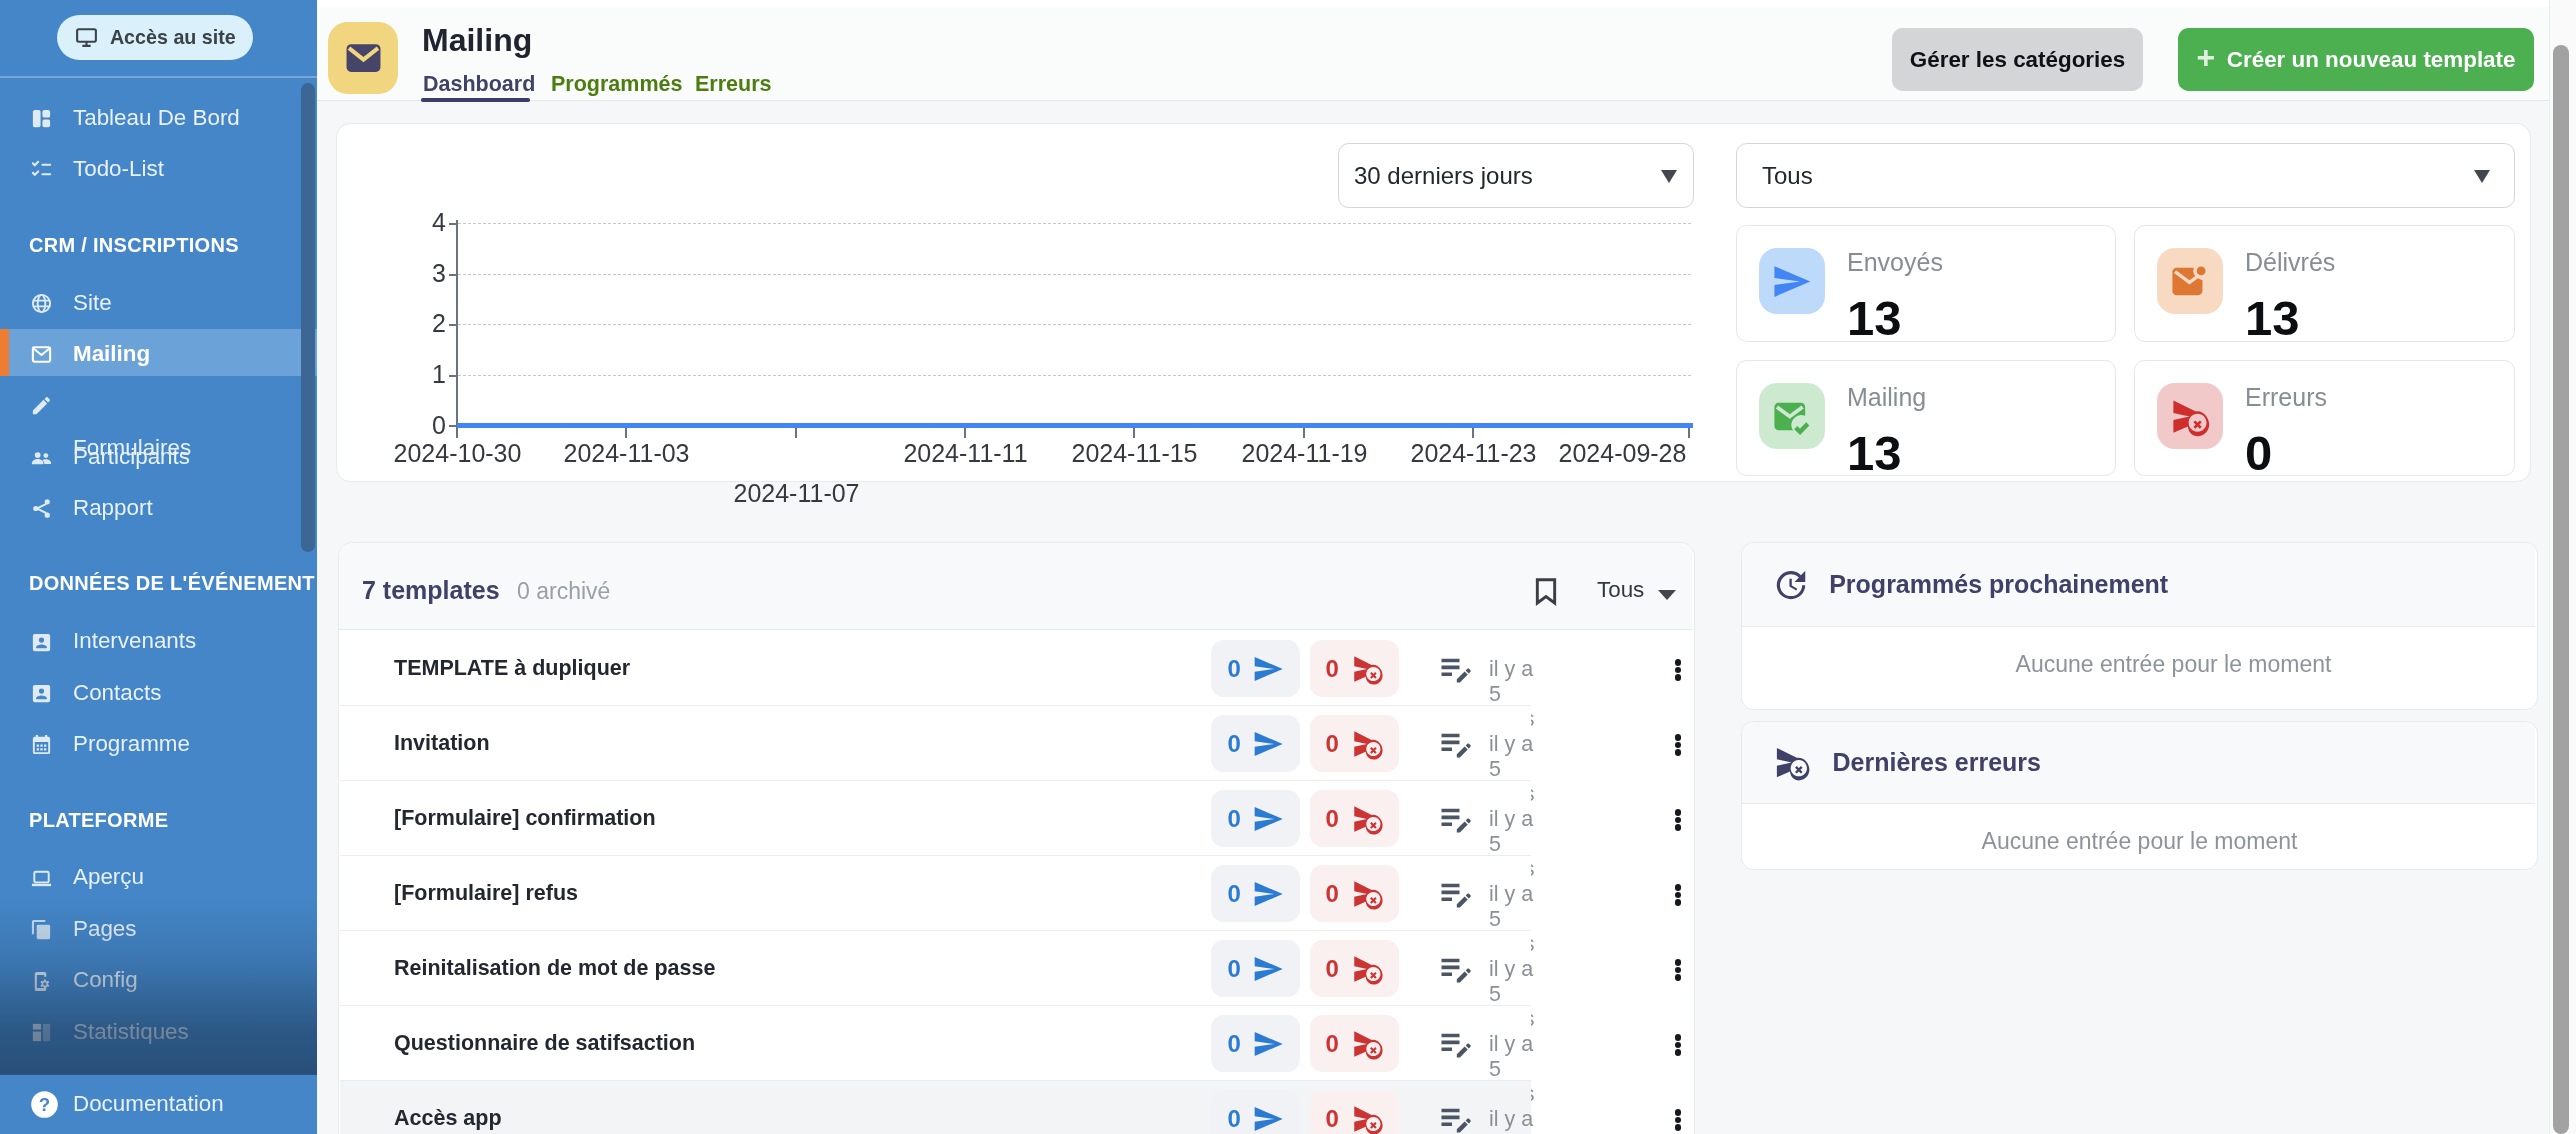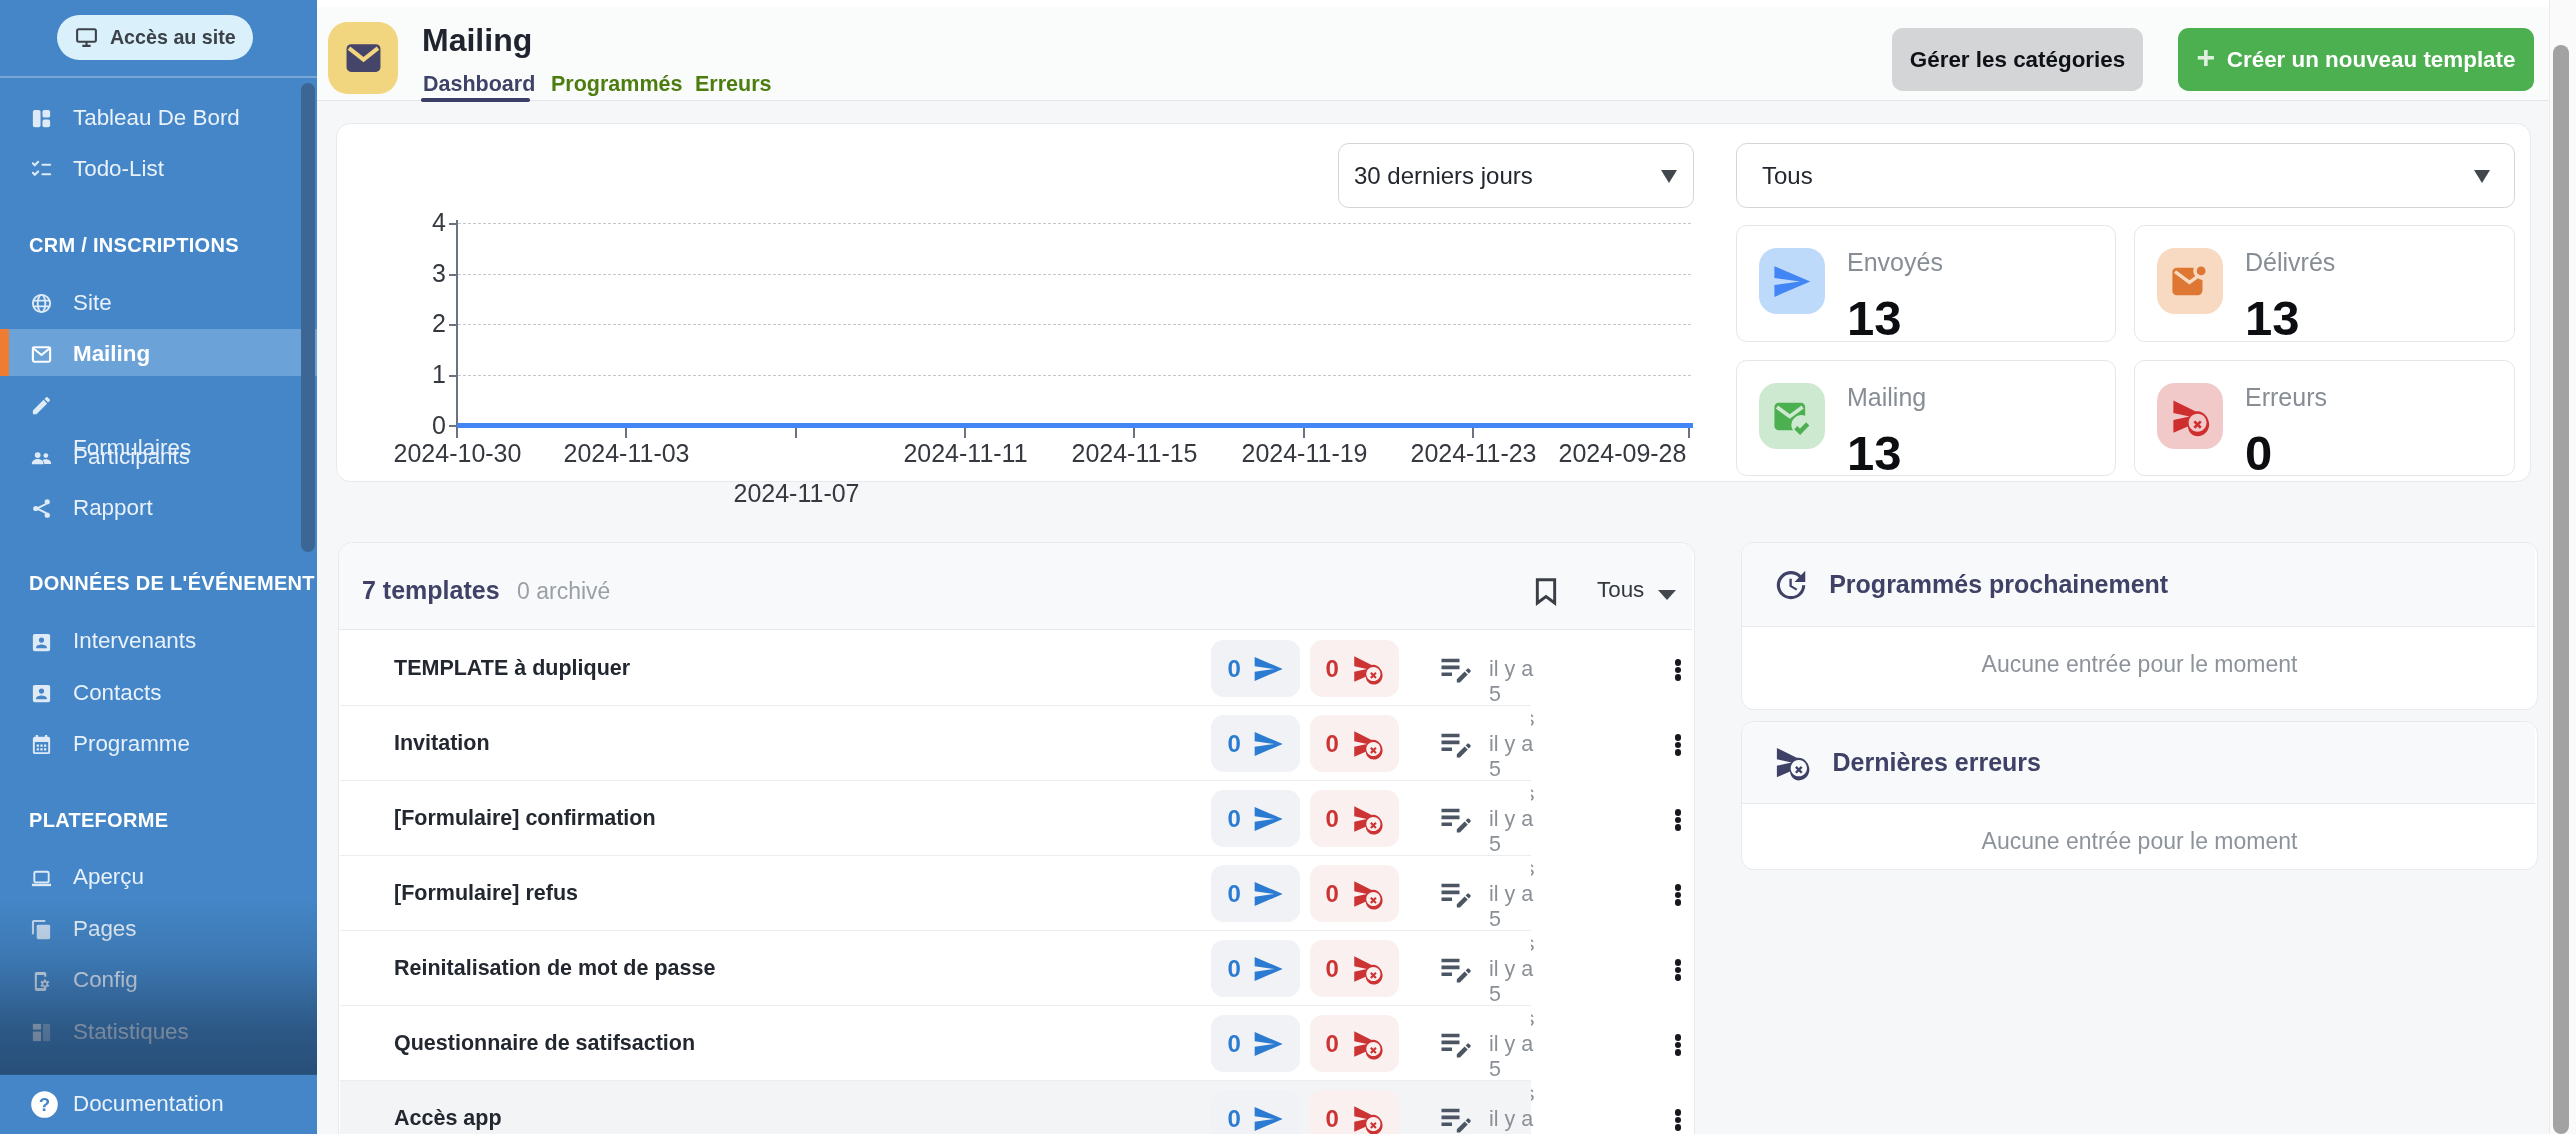--- a/index.html
+++ b/index.html
@@ -459,21 +459,21 @@
       <path d="M13.2 19.5l5.2-5.2 2.1 2.1-5.2 5.2h-2.1zM19.1 13.6l1-1c.4-.4 1-.4 1.4 0l.7.7c.4.4.4 1 0 1.4l-1 1z"></path>
     </svg>
   <div class="ttime">il y a 3 mois</div>
   <div class="tdots">
       <div class="dot"></div>
       <div class="dot"></div>
       <div class="dot"></div>
     </div>
 </div>
 
-<div class="rcard" style="top:542px; height:168px;">
+<div class="rcard" style="top:542px; height:168px;padding-left:34px;">
   <div class="rhdr" style="height:84px; gap:19.7px; padding-left:29.5px;">
     <svg width="38" height="38" viewBox="0 0 24 24" fill="#3f4266">
         <path d="M21 10.12h-6.78l2.74-2.82c-2.73-2.7-7.15-2.8-9.88-.1-2.73 2.71-2.73 7.08 0 9.79s7.15 2.71 9.88 0C18.32 15.65 19 14.08 19 12.1h2c0 1.98-.88 4.55-2.64 6.29-3.51 3.48-9.21 3.48-12.72 0-3.5-3.47-3.53-9.11-.02-12.58s9.14-3.47 12.65 0L21 3v7.12zM12.5 8v4.25l3.5 2.08-.72 1.21L11 13V8h1.5z"></path>
       </svg>
     <span class="rtitle">Programmés prochainement</span>
   </div>
   <div class="rempty" style="top:108px;">Aucune entrée pour le moment</div>
 </div>
 <div class="rcard" style="top:721px; height:149px;">
   <div class="rhdr" style="height:82px; gap:22px; padding-left:29.5px;">

